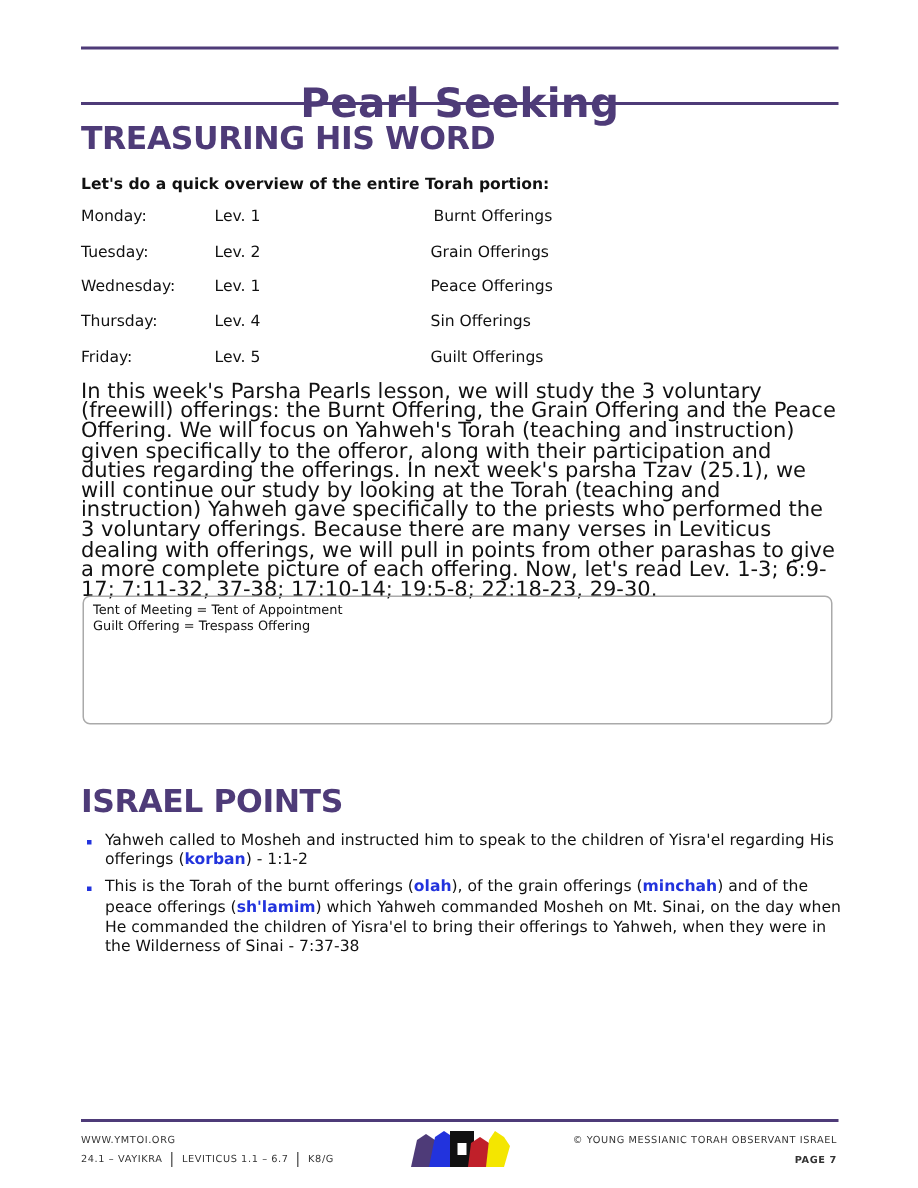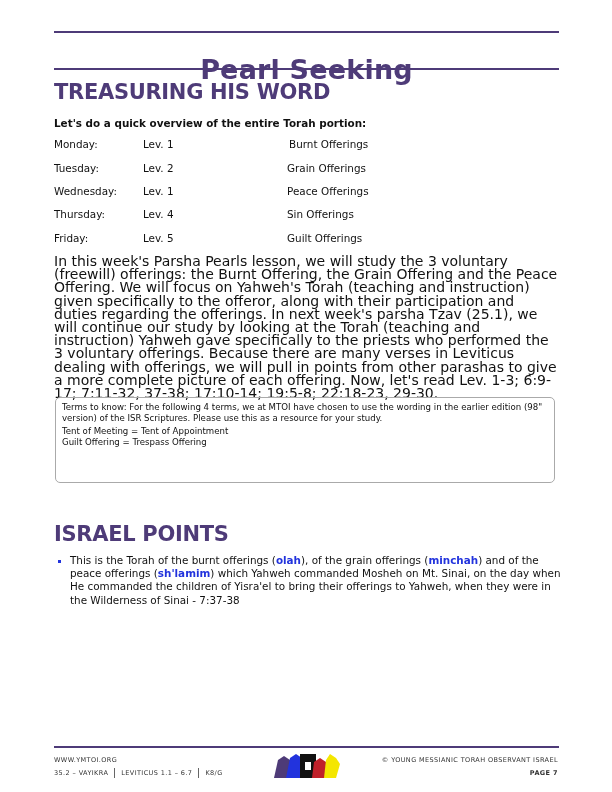--- a/index.html
+++ b/index.html
@@ -54,38 +54,41 @@
 </div>
 <div class="sched-row" style="top:232px;">
   <span style="left:0;">Friday:</span>
   <span style="left:89px;">Lev. 5</span>
   <span style="left:233px;">Guilt Offerings</span>
 </div>
 
 <div class="para">In this week's Parsha Pearls lesson, we will study the 3 voluntary (freewill) offerings: the Burnt Offering, the Grain Offering and the Peace Offering. We will focus on Yahweh's Torah (teaching and instruction) given specifically to the offeror, along with their participation and duties regarding the offerings. In next week's parsha Tzav (25.1), we will continue our study by looking at the Torah (teaching and instruction) Yahweh gave specifically to the priests who performed the 3 voluntary offerings. Because there are many verses in Leviticus dealing with offerings, we will pull in points from other parashas to give a more complete picture of each offering. Now, let's read Lev. 1-3; 6:9-17; 7:11-32, 37-38; 17:10-14; 19:5-8; 22:18-23, 29-30.</div>
 
 <div class="terms-box">
-  <p>Terms to know: For the following 4 terms, we at MTOI have chosen to use the wording in the earlier edition (98" version) of the ISR Scriptures. Please use this as a resource for your study.</p>
   <div>Tent of Meeting = Tent of Appointment</div>
   <div>Guilt Offering = Trespass Offering</div>
 </div>
 
 <div class="h2" style="top:522px;">ISRAEL POINTS</div>
 
 <div class="bullets">
   <div class="item">
     <span class="dot"></span>
+    <span>Yahweh called to Mosheh and instructed him to speak to the children of Yisra'el regarding His offerings (</span><span class="hl">korban</span><span>) - 1:1-2</span>
+  </div>
+  <div class="item">
+    <span class="dot"></span>
     <span>This is the Torah of the burnt offerings (</span><span class="hl">olah</span><span>), of the grain offerings (</span><span class="hl">minchah</span><span>) and of the peace offerings (</span><span class="hl">sh'lamim</span><span>) which Yahweh commanded Mosheh on Mt. Sinai, on the day when He commanded the children of Yisra'el to bring their offerings to Yahweh, when they were in the Wilderness of Sinai - 7:37-38</span>
   </div>
 </div>
 
 <div class="rule" style="top:746px;"></div>
 <div class="footer" style="left:54px;top:756px;">WWW.YMTOI.ORG</div>
 <div class="footer" style="left:54px;top:768px;">
-  <span>35.2 – VAYIKRA</span><span class="sep"></span><span>LEVITICUS 1.1 – 6.7</span><span class="sep"></span><span>K8/G</span>
+  <span>24.1 – VAYIKRA</span><span class="sep"></span><span>LEVITICUS 1.1 – 6.7</span><span class="sep"></span><span>K8/G</span>
 </div>
 
 <svg class="logo" viewBox="0 0 80 30">
   <path d="M4 28 L8 10 L14 6 L20 10 L22 28 Z" fill="#4e3b78"></path>
   <path d="M16 28 L20 8 L26 4 L32 8 L33 28 Z" fill="#2233dd"></path>
   <path d="M30 28 L30 4 L46 4 L46 28 Z" fill="#111"></path>
   <rect x="35" y="12" width="6" height="8" fill="#fff"></rect>
   <path d="M42 28 L44 12 L50 8 L56 12 L56 28 Z" fill="#c0202a"></path>
   <path d="M54 28 L56 10 L60 4 L66 8 L70 14 L66 28 Z" fill="#f4e600"></path>
 </svg>

